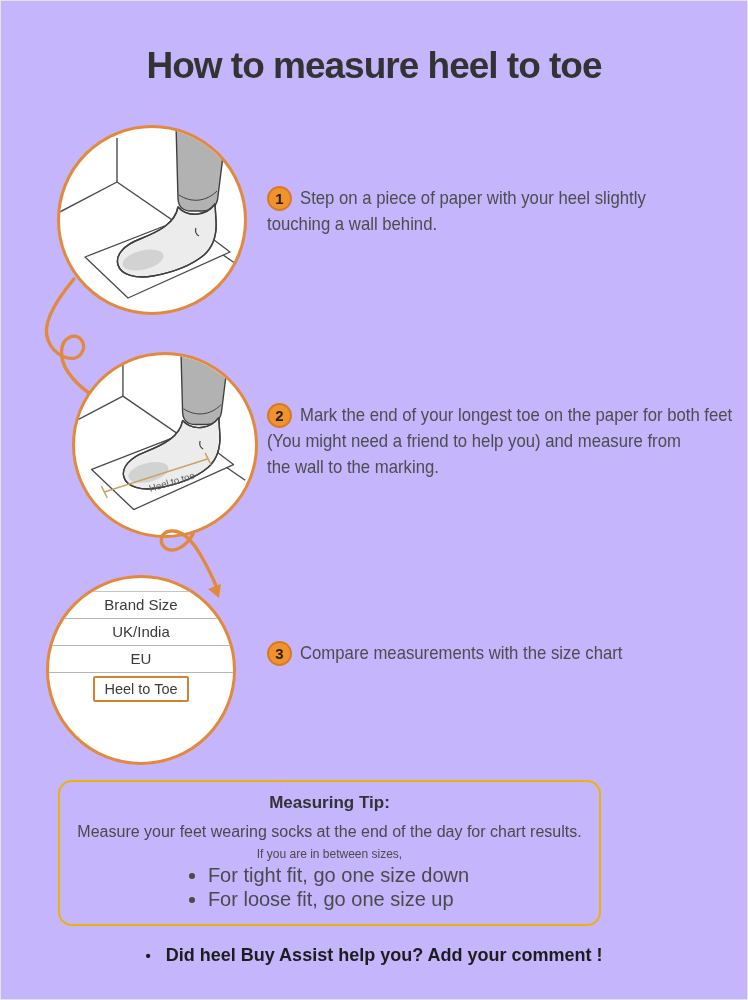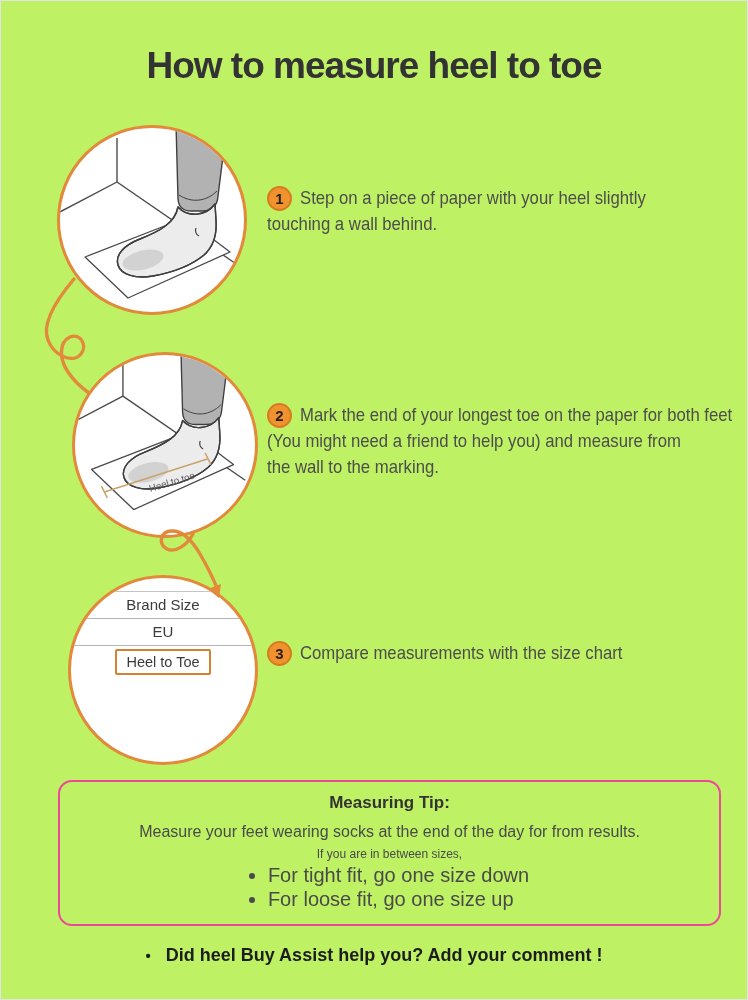--- a/index.html
+++ b/index.html
@@ -1,32 +1,32 @@
 <!DOCTYPE html>
 <html><head>
 <meta charset="utf-8">
 <style>
   html,body{margin:0;padding:0;background:#fff;}
   .page{
-    position:relative;width:748px;height:1000px;background:#bef264;
+    position:relative;width:748px;height:1000px;background:#c4b5fd;
     font-family:"Liberation Sans",sans-serif;overflow:hidden;
     border:1px solid #e3e3e3;box-sizing:border-box;
   }
   .title{
     position:absolute;top:44px;left:0;right:0;text-align:center;
     font-size:37px;font-weight:700;letter-spacing:-1px;color:#333;
   }
   
   .circ{
     position:absolute;border:3px solid #E2893B;border-radius:50%;
     background:#fff;overflow:hidden;
   }
   .circ1{left:56px;top:124px;width:184px;height:184px;}
   .circ2{left:71px;top:351px;width:180px;height:180px;}
-  .circ3{left:67px;top:574px;width:184px;height:184px;}
+  .circ3{left:45px;top:574px;width:184px;height:184px;}
   .circ svg{display:block;width:100%;height:100%;}
   
   .sc-rows{position:absolute;top:13px;left:0;right:0;}
   .sc-row{
     height:26px;line-height:26px;text-align:center;font-size:15px;color:#3b3b3b;
     border-bottom:1px solid #b5b5b5;
   }
   .sc-row:first-child{border-top:1px solid #c4c4c4;}
   .sc-row.last{border-bottom:none;height:32px;line-height:32px;}
   .htbox{
@@ -41,22 +41,22 @@
   .badge{
     flex:0 0 auto;width:25px;height:25px;border-radius:50%;
     background:#F0932F;border:2px solid #D87B20;box-sizing:border-box;
     color:#2b2013;font-weight:700;font-size:15px;
     display:flex;align-items:center;justify-content:center;margin-right:8px;
   }
   
   .overlay{position:absolute;left:0;top:0;width:748px;height:1000px;pointer-events:none;}
   
   .tipbox{
-    position:absolute;left:57px;top:779px;width:663px;height:146px;
-    border:2px solid #ec4899;border-radius:14px;box-sizing:border-box;
+    position:absolute;left:57px;top:779px;width:543px;height:146px;
+    border:2px solid #eab308;border-radius:14px;box-sizing:border-box;
     text-align:center;color:#4a4a4a;
   }
   .tip-title{margin-top:11px;font-size:17px;font-weight:700;color:#333;}
   .tip-line1{margin-top:10px;font-size:16px;}
   .tip-line2{margin-top:6px;font-size:12px;}
   .tip-list{
     display:inline-block;text-align:left;margin:2px 0 0 0;padding:0 0 0 18px;
   }
   .tip-list li{font-size:20px;line-height:24px;}
   
@@ -106,20 +106,21 @@
         <path d="M27 134 L33 146"></path>
         <path d="M133 100 L139 112"></path>
       </g>
       <text transform="translate(100,133) rotate(-17)" text-anchor="middle" font-size="10" fill="#5a5a5a">Heel to toe</text>
     </svg>
   </div>
 
   <div class="circ circ3">
     <div class="sc-rows">
       <div class="sc-row">Brand Size</div>
+      <div class="sc-row">UK/India</div>
       <div class="sc-row">EU</div>
       <div class="sc-row last">
         <span class="htbox">Heel to Toe</span>
       </div>
     </div>
   </div>
 
   <div class="step step1">
     <div class="sline">
       <span class="badge">1</span>
@@ -151,21 +152,21 @@
   </div>
 
   <svg class="overlay" viewBox="0 0 748 1000">
     <path d="M73 278 C57 297 40 322 47 339 C53 355 72 363 80 353 C87 344 79 332 69 336 C58 341 58 358 67 371 C73 380 81 387 88 392" fill="none" stroke="#E2893B" stroke-width="3.4" stroke-linecap="round"></path>
     <path d="M192 533 C186 544 175 552 166 548 C157 543 159 531 170 530 C182 529 192 541 199 553 C206 565 212 577 216 587" fill="none" stroke="#E2893B" stroke-width="3.4" stroke-linecap="round"></path>
     <polygon points="218,597 220,583 207,588" fill="#E2893B"></polygon>
   </svg>
 
   <div class="tipbox">
     <div class="tip-title">Measuring Tip:</div>
-    <div class="tip-line1">Measure your feet wearing socks at the end of the day for from results.</div>
+    <div class="tip-line1">Measure your feet wearing socks at the end of the day for chart results.</div>
     <div class="tip-line2">If you are in between sizes,</div>
     <ul class="tip-list">
       <li>For tight fit, go one size down</li>
       <li>For loose fit, go one size up</li>
     </ul>
   </div>
 
   <div class="footer">
     <span class="dot">•</span>
     <span>Did heel Buy Assist help you? Add your comment !</span>

